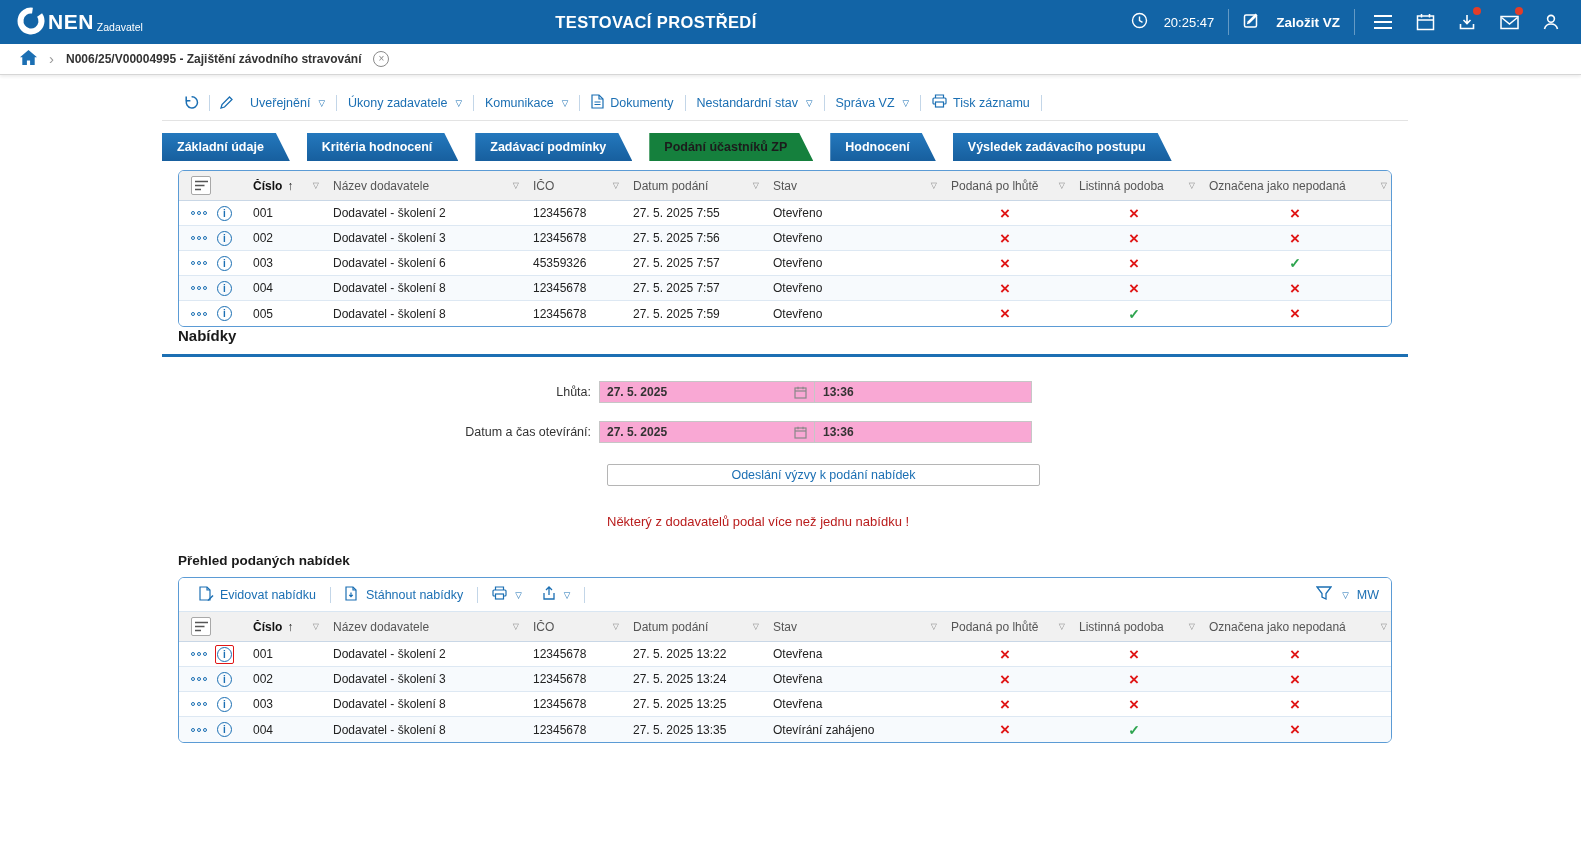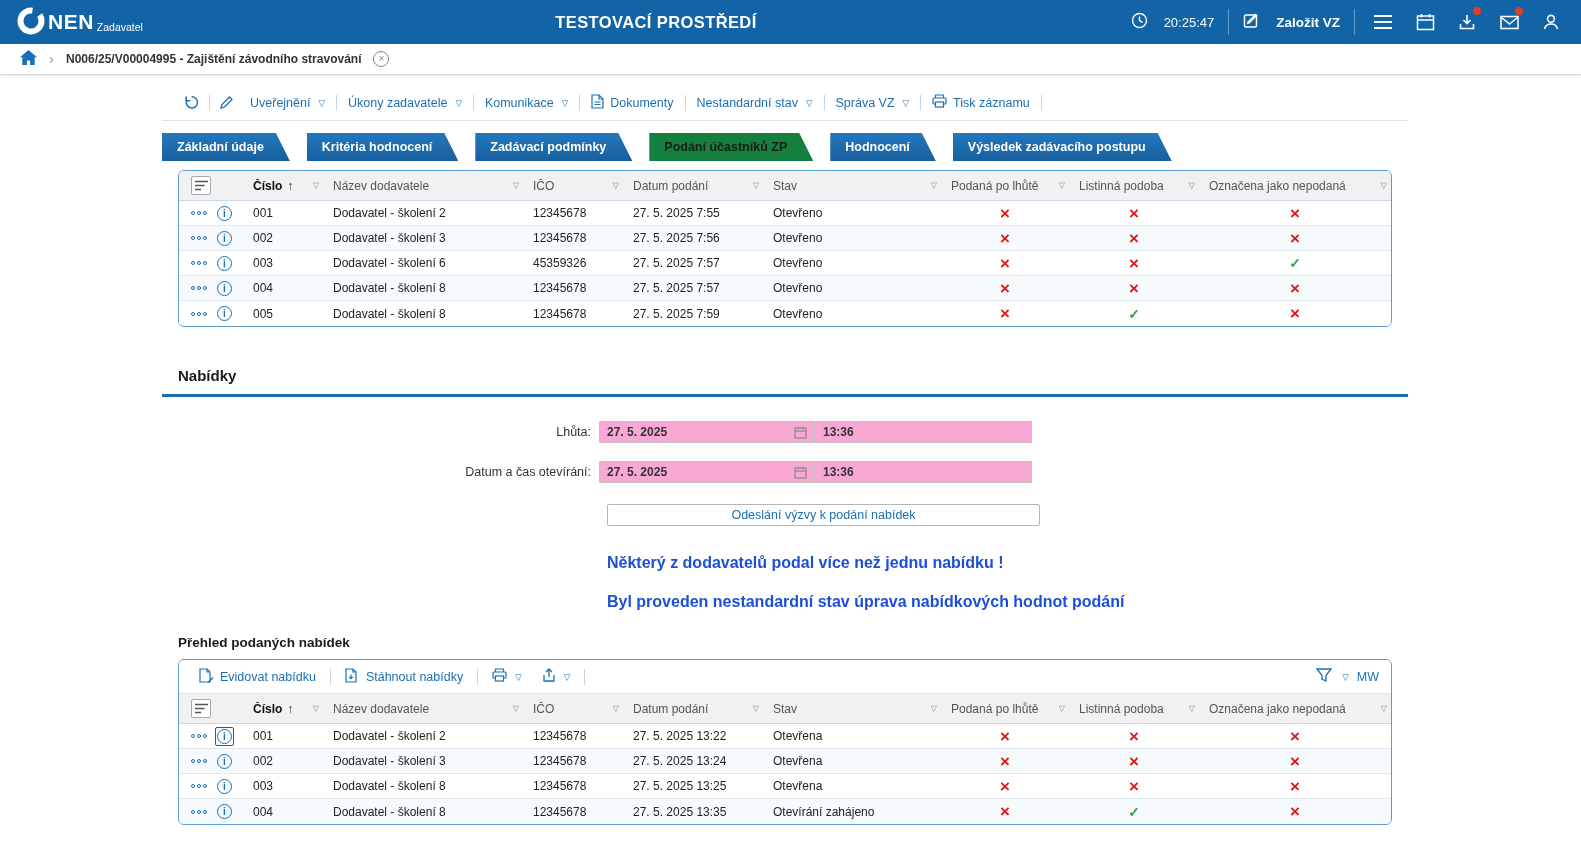--- a/index.html
+++ b/index.html
@@ -59,31 +59,31 @@
   .dots{display:flex;gap:2px;cursor:pointer}
   .dots i{width:4px;height:4px;border:1.2px solid #1b6fb3;border-radius:50%;display:block}
   .infowrap{border:1.5px solid transparent;border-radius:2px;padding:1px;display:flex}
   .infowrap.hl{border-color:#e01616}
   .info{width:15px;height:15px;border:1.3px solid #1b6fb3;border-radius:50%;color:#1b6fb3;font-size:10px;font-weight:bold;display:flex;align-items:center;justify-content:center;cursor:pointer}
   .flag{font-weight:bold;line-height:1}
   .flag.no{color:#e01616;font-size:17px}
   .flag.ok{color:#2ea44f;font-size:14px}
 
   
-  .section-head{margin-top:40px;border-bottom:3px solid #1c6fb3;padding:0 16px 10px}
+  .section-head{border-bottom:3px solid #1c6fb3;padding:0 16px 10px}
   .section-title{font-size:15px;font-weight:bold;color:#1a1a1a}
   .formrow{display:flex;align-items:center;margin-top:18px}
   .formrow.first{margin-top:24px}
   .flabel{width:437px;text-align:right;padding-right:8px;color:#333;font-size:12.5px}
   .dtfield{display:flex;width:433px;height:22px;border:1px solid #c6c6c6;background:#f9a8d4}
   .dpart{flex:1;display:flex;align-items:center;padding:0 7px;font-weight:bold;color:#333;border-right:1px solid #c6c6c6}
   .dpart .cal{margin-left:auto;display:flex;align-items:center;cursor:pointer}
   .tpart{width:216px;display:flex;align-items:center;padding:0 8px;font-weight:bold;color:#333}
   .sendbtn{margin-left:445px;margin-top:21px;width:433px;height:22px;background:#fff;border:1px solid #b5b5b5;border-radius:2px;color:#1b6fb3;font-size:12.5px;display:flex;align-items:center;justify-content:center;cursor:pointer}
-  .warn{margin-left:445px;color:#1d4ed8;font-weight:bold;font-size:16px}
+  .warn{margin-left:445px;color:#b91c1c;font-weight:normal;font-size:13px}
   .warn.w1{margin-top:28px}
   .warn.w2{margin-top:21px}
   .subheading{margin:24px 0 0 16px;font-size:13.5px;font-weight:bold;color:#1a1a1a}
 
   
   .gridbar{height:34px;display:flex;align-items:center;padding:0 12px;gap:4px;border-bottom:1px solid #d9e6f2;background:#fff}
   .gridbar a{color:#1b6fb3;text-decoration:none;font-size:12.5px;display:flex;align-items:center;gap:6px;padding:0 8px;cursor:pointer;white-space:nowrap}
   .gridbar .right{margin-left:auto;display:flex;align-items:center;gap:8px;color:#1b6fb3}
   .mw{font-size:12.5px;color:#1b6fb3}
 </style>
@@ -446,21 +446,20 @@
       </div>
       <div class="tpart">
           <span>13:36</span>
         </div>
     </div>
   </div>
 
   <div class="sendbtn">Odeslání výzvy k podání nabídek</div>
 
   <div class="warn w1">Některý z dodavatelů podal více než jednu nabídku !</div>
-  <div class="warn w2">Byl proveden nestandardní stav úprava nabídkových hodnot podání</div>
 
   <div class="subheading">Přehled podaných nabídek</div>
 
   <div class="tablebox">
     <div class="gridbar">
       <a>
         <span><svg width="15" height="15" viewBox="0 0 15 15">
               <path d="M1 1h7l3 3v10H1z" fill="none" stroke="#1b6fb3" stroke-width="1.2"></path>
               <path d="M8 1v3h3" fill="none" stroke="#1b6fb3" stroke-width="1.2"></path>
               <path d="M9 13.5l4.5-4.5 1 1-4.5 4.5-1.4.4z" fill="#1b6fb3"></path>

